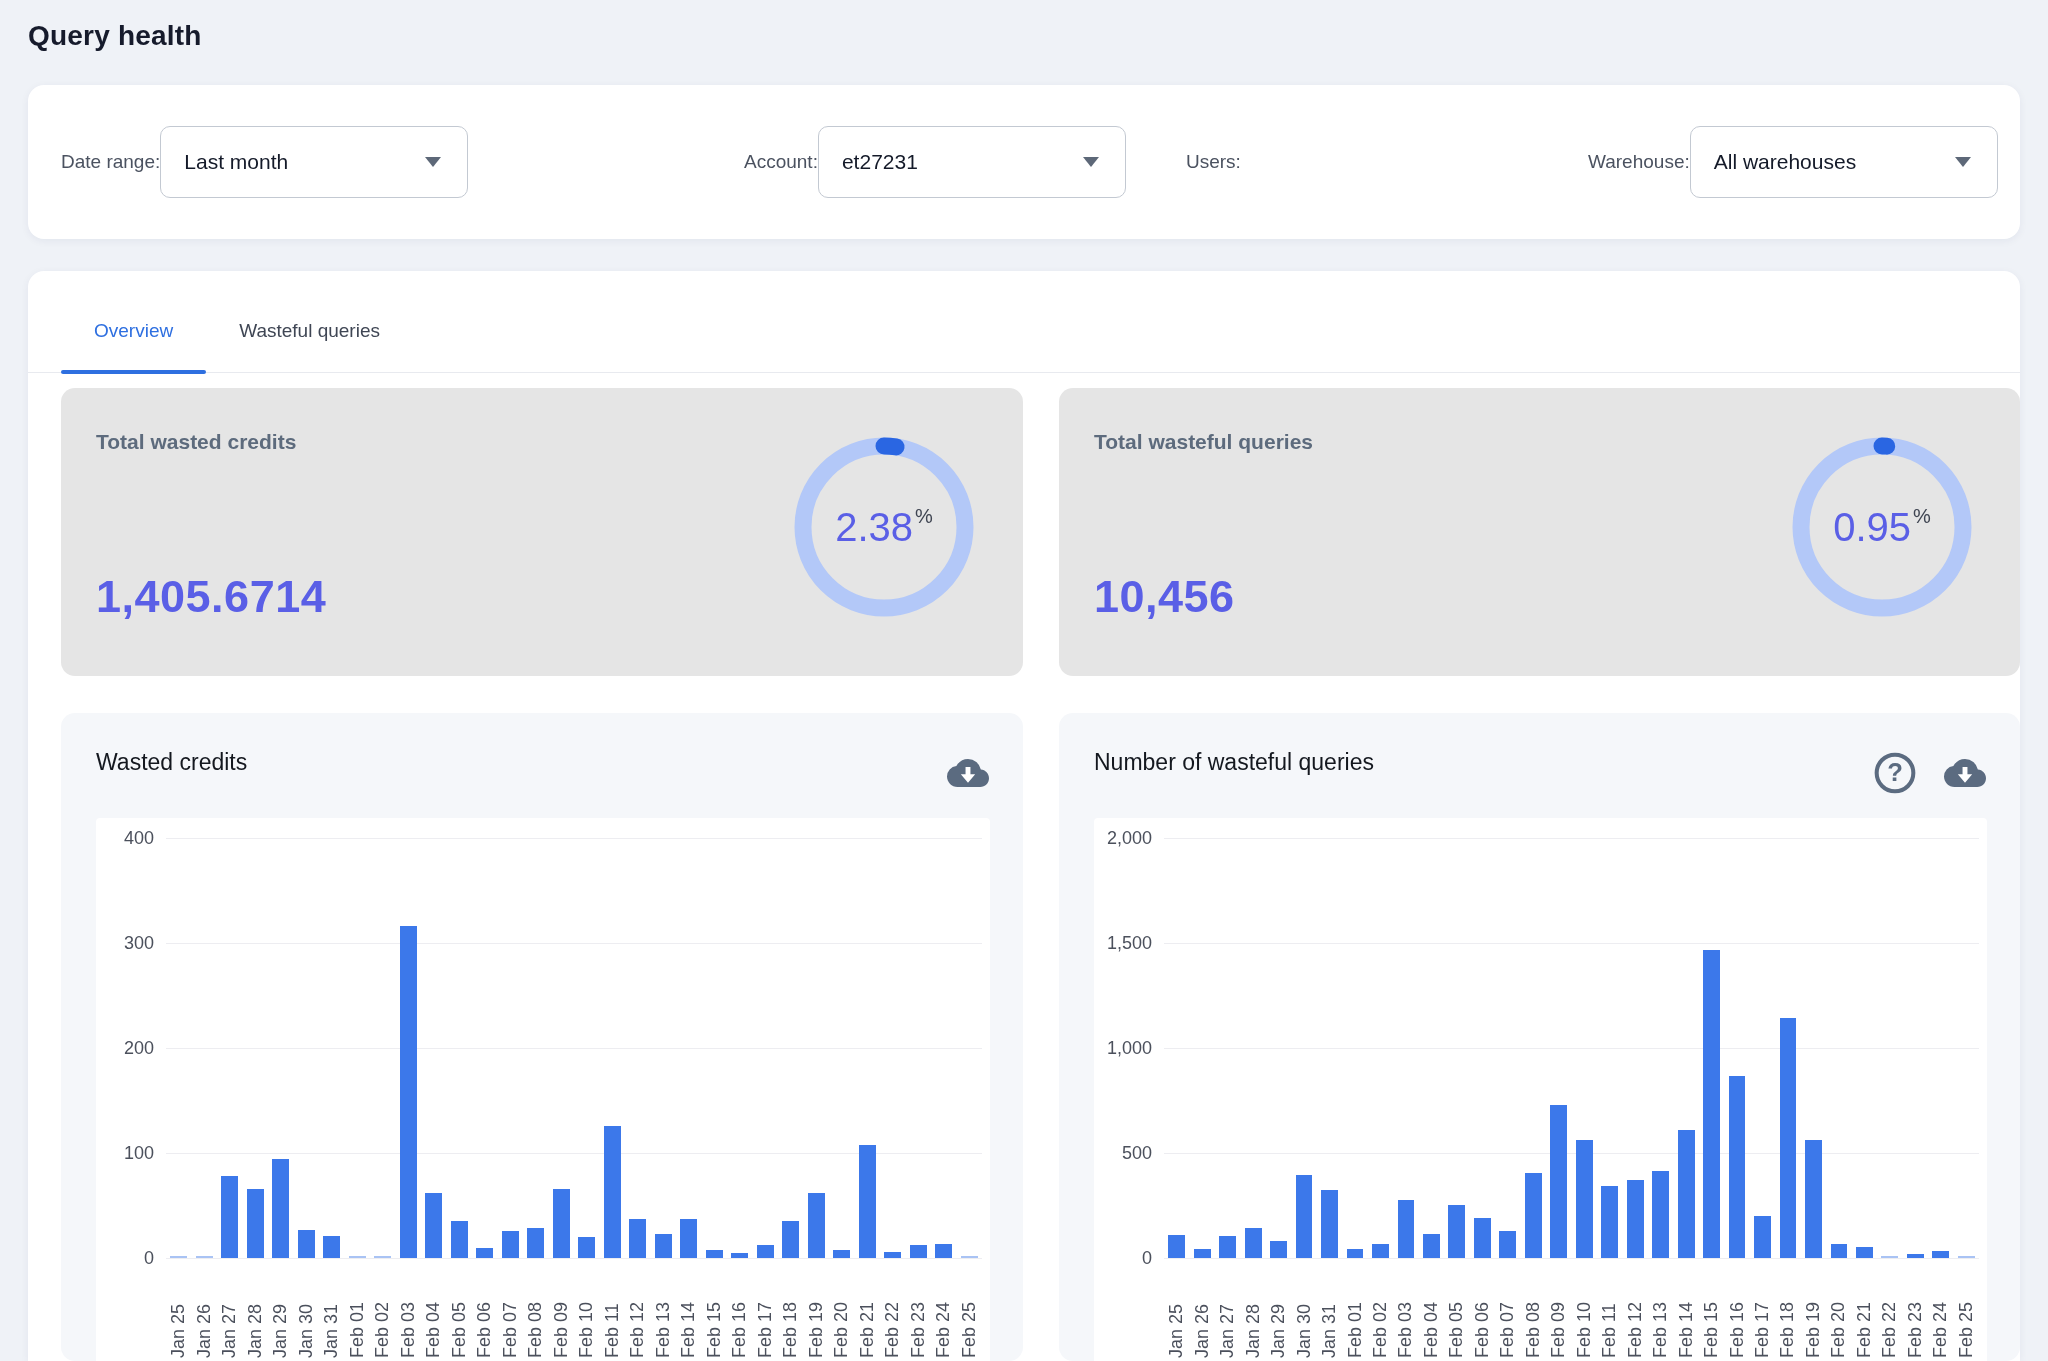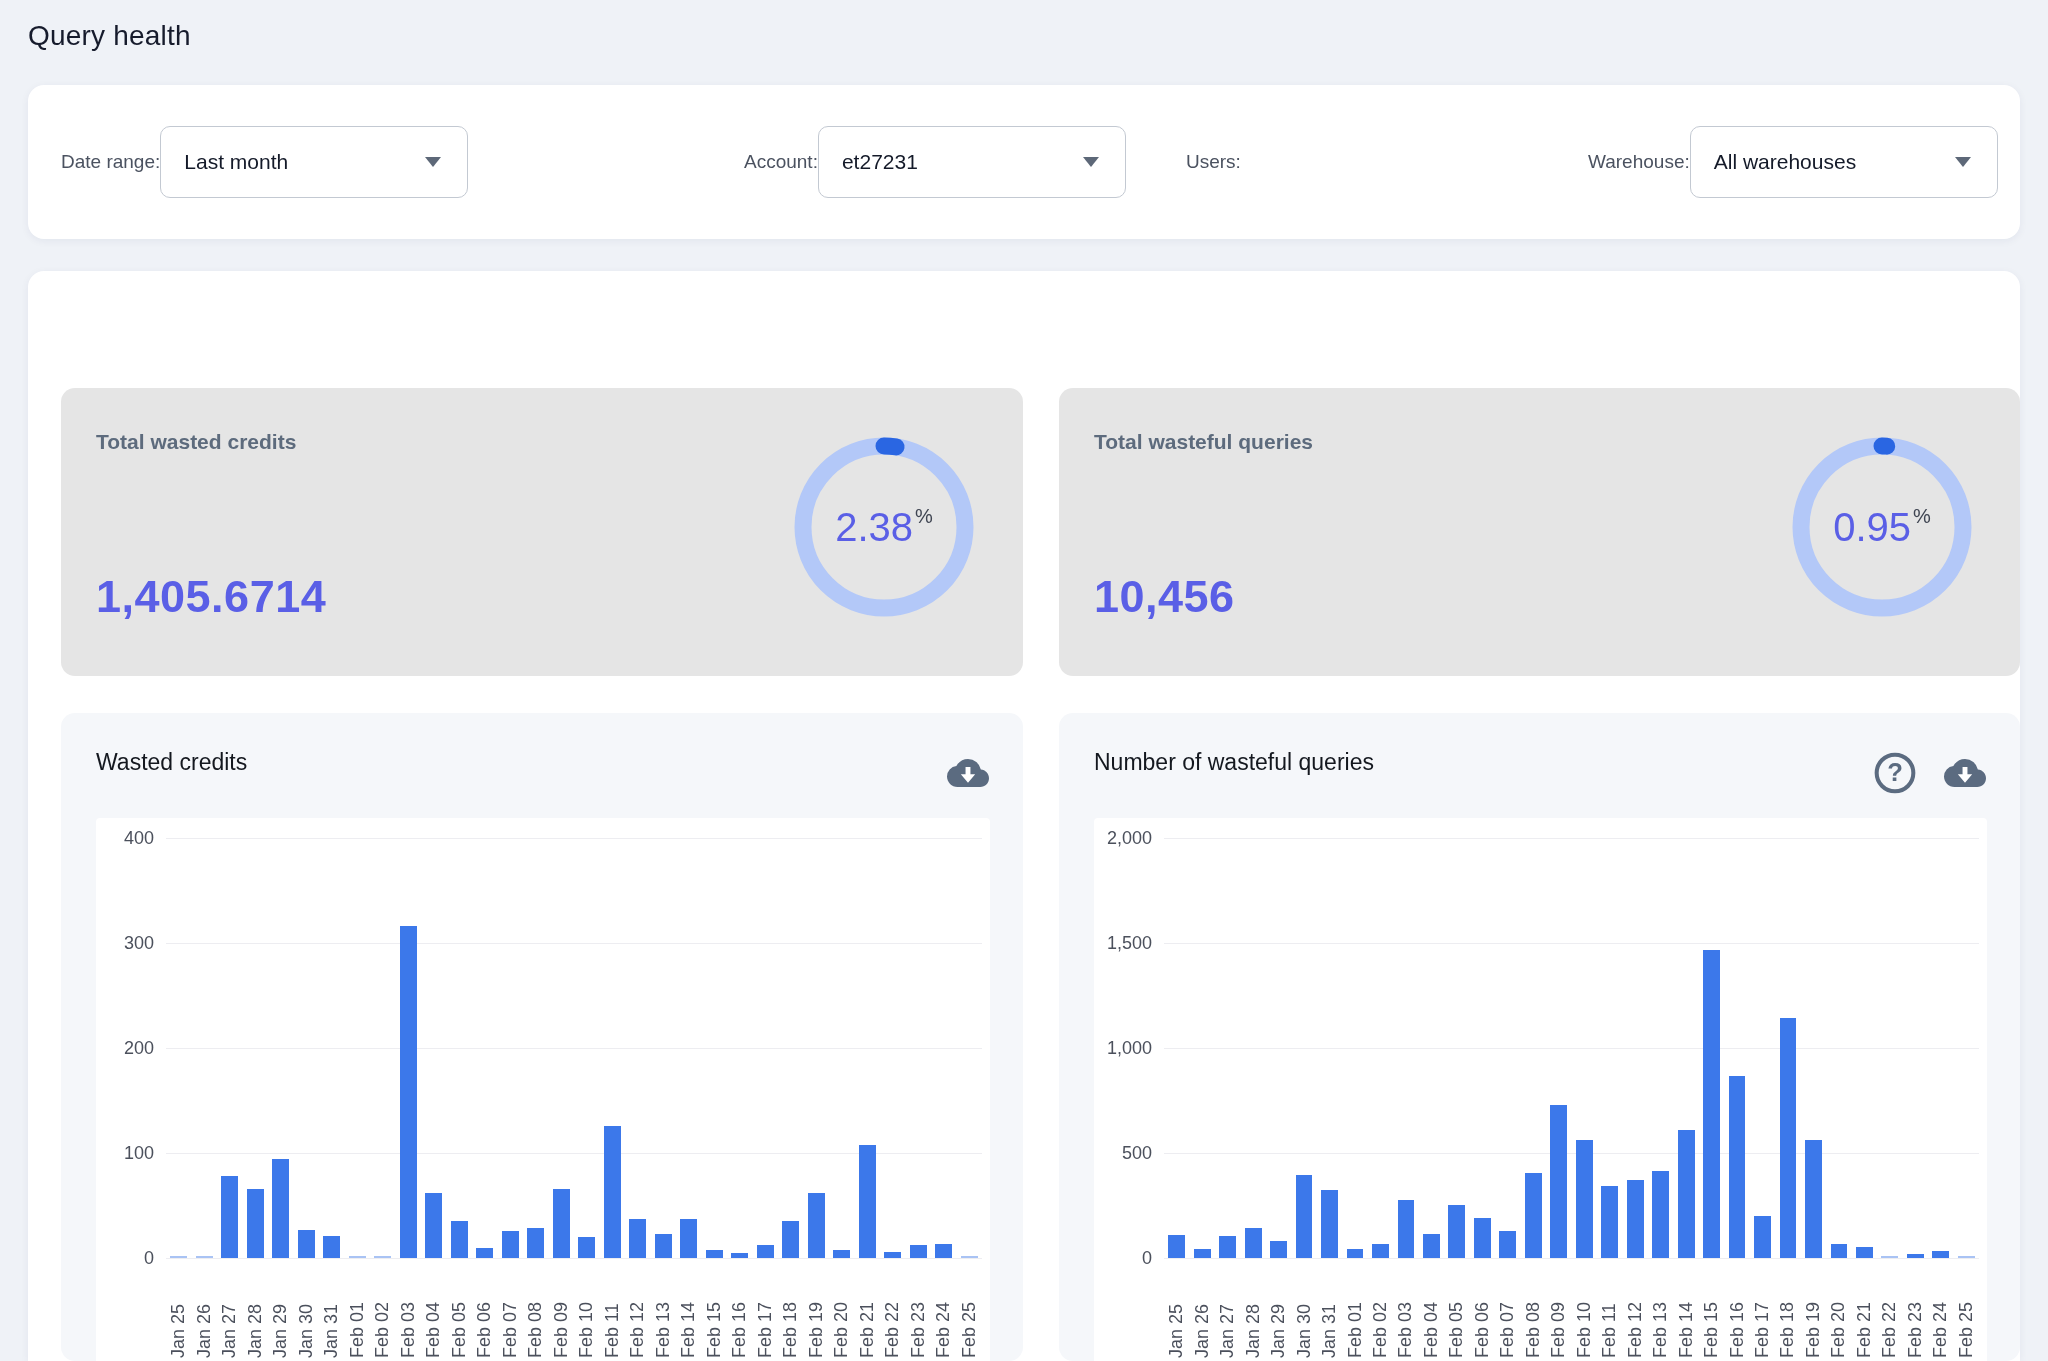--- a/index.html
+++ b/index.html
@@ -5,21 +5,21 @@
   * { margin:0; padding:0; box-sizing:border-box; }
   html,body { width:2048px; height:1361px; overflow:hidden; }
   body {
     font-family:"Liberation Sans", sans-serif;
     background:#eff2f7;
     position:relative;
     color:#1a2030;
   }
   .page-title {
     position:absolute; left:28px; top:20px;
-    font-size:28px; font-weight:400; color:#161b2c; letter-spacing:.2px;
+    font-size:28px; font-weight:700; color:#161b2c; letter-spacing:.2px;
   }
   
   .filter-card {
     position:absolute; left:28px; top:85px; width:1992px; height:154px;
     background:#ffffff; border-radius:16px;
     box-shadow:0 2px 8px rgba(25,39,80,.06);
   }
   .filter-group { position:absolute; top:41px; height:72px; display:flex; align-items:center; }
   .fg-1 { left:33px; } .fg-2 { left:716px; } .fg-3 { left:1158px; } .fg-4 { left:1560px; }
   .filter-label { font-size:19px; color:#4b5260; }
@@ -134,20 +134,24 @@
     <span class="filter-label">Warehouse:</span>
     <div class="select">
       <span class="select-value">All warehouses</span>
       <span class="caret"></span>
     </div>
   </div>
 </div>
 
 <div class="main-card">
 
+  <div class="tabs">
+    <div class="tab active">Overview</div>
+    <div class="tab">Wasteful queries</div>
+  </div>
 
   <div class="stat-card stat-1">
     <div class="stat-title">Total wasted credits</div>
     <div class="stat-value">1,405.6714</div>
     <div class="donut-wrap">
       <svg width="180" height="180">
         <circle class="donut-ring" cx="90" cy="90" r="81"></circle>
         <circle class="donut-arc" cx="90" cy="90" r="81" transform="rotate(-90 90 90)" stroke-dasharray="12.112724635180806 508.93800988154646"></circle>
       </svg>
       <div class="donut-label">

